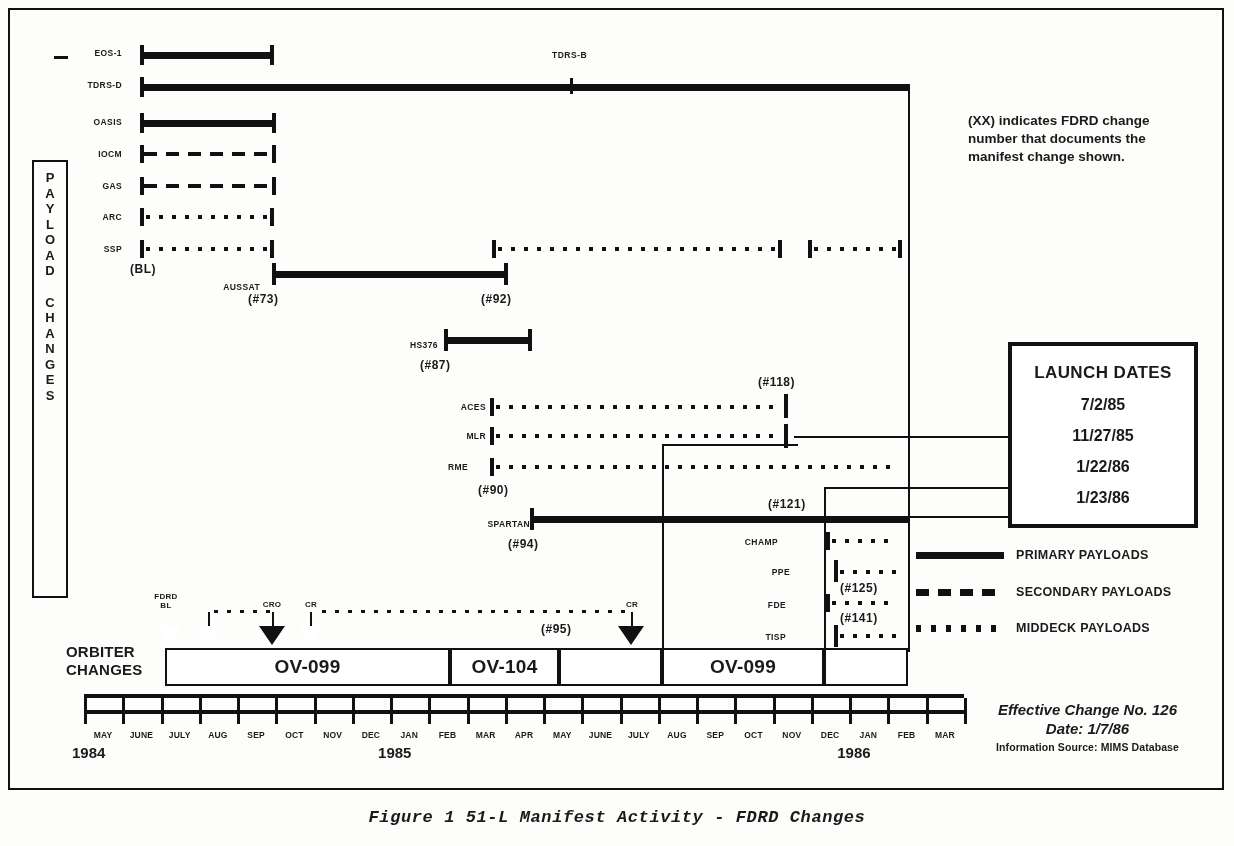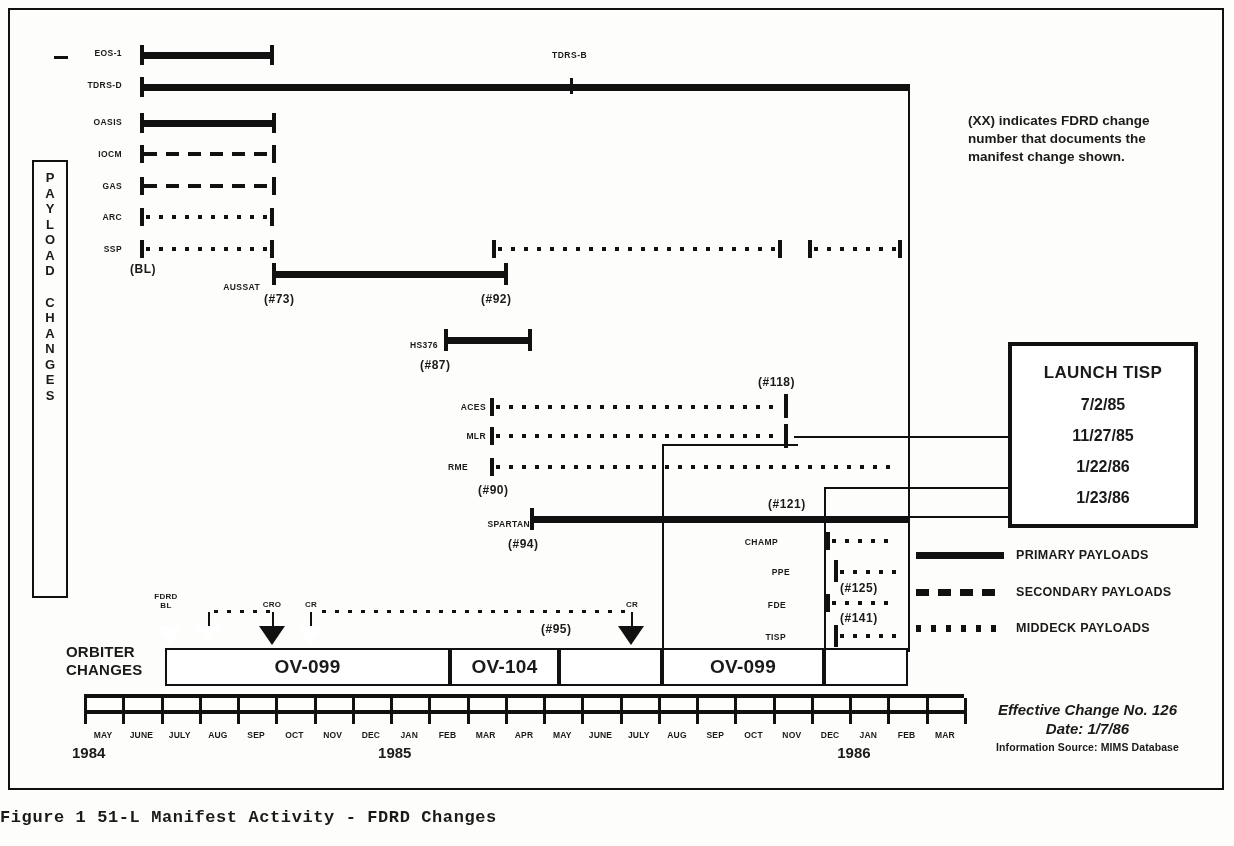--- a/index.html
+++ b/index.html
@@ -72,22 +72,22 @@
   .tick{position:absolute;width:3px;background:#111;}
   .monthlbl{position:absolute;font-size:8.5px;font-weight:bold;text-align:center;letter-spacing:.2px;}
   .yearlbl{position:absolute;font-size:15px;font-weight:bold;}
 
   
   #credits{left:965px;top:700px;width:245px;text-align:center;}
   #credits .c1{font-size:15px;font-weight:bold;font-style:italic;line-height:19px;}
   #credits .c2{font-size:10.5px;font-weight:bold;margin-top:3px;letter-spacing:.1px;}
 
   
-  #caption{left:0;top:808px;width:1234px;font-family:"Liberation Mono",monospace;
-           font-size:17px;font-weight:bold;letter-spacing:.6px;}
+  #caption{left:0;top:808px;width:1234px;text-align:center;font-family:"Liberation Mono",monospace;
+           font-size:17px;font-weight:bold;letter-spacing:.6px;font-style:italic;}
 </style>
 </head>
 <body>
 
 <div id="stage">
 
   <div class="abs" id="outer-frame"></div>
 
   <div class="abs" id="pc-box">
     <div class="ch">P</div>
@@ -151,21 +151,21 @@
   <div class="abs cap" style="left:808px;top:240px;height:18px;"></div>
   <div class="abs dotbar" style="left:814px;top:247px;width:84px;"></div>
   <div class="abs cap" style="left:898px;top:240px;height:18px;"></div>
 
   <div class="abs chlabel" style="left:130px;top:262px;">(BL)</div>
 
   <div class="abs rowlabel" style="left:196px;top:282px;width:64px;">AUSSAT</div>
   <div class="abs cap" style="left:272px;top:263px;height:22px;"></div>
   <div class="abs thickbar" style="left:274px;top:271px;width:232px;"></div>
   <div class="abs cap" style="left:504px;top:263px;height:22px;"></div>
-  <div class="abs chlabel" style="left:248px;top:292px;margin-left:16px;">(#73)</div>
+  <div class="abs chlabel" style="left:248px;top:292px;">(#73)</div>
   <div class="abs chlabel" style="left:481px;top:292px;">(#92)</div>
 
   <div class="abs rowlabel" style="left:382px;top:340px;width:56px;">HS376</div>
   <div class="abs cap" style="left:444px;top:329px;height:22px;"></div>
   <div class="abs thickbar" style="left:446px;top:337px;width:84px;"></div>
   <div class="abs cap" style="left:528px;top:329px;height:22px;"></div>
   <div class="abs chlabel" style="left:420px;top:358px;">(#87)</div>
 
   <div class="abs chlabel" style="left:758px;top:375px;">(#118)</div>
 
@@ -219,21 +219,21 @@
   <div class="abs rowlabel" style="left:718px;top:632px;width:68px;">TISP</div>
   <div class="abs cap" style="left:834px;top:625px;height:22px;"></div>
   <div class="abs dotbar" style="left:840px;top:634px;width:56px;"></div>
 
   <div class="abs vline" style="left:908px;top:84px;height:568px;"></div>
   <div class="abs vline" style="left:796px;top:444px;height:2px;"></div>
 
   <div class="abs" id="fdrd-note">(XX) indicates FDRD change number that documents the manifest change shown.</div>
 
   <div class="abs" id="launch-box">
-    <div class="ltitle">LAUNCH TISP</div>
+    <div class="ltitle">LAUNCH DATES</div>
     <div class="ldate">7/2/85</div>
     <div class="ldate">11/27/85</div>
     <div class="ldate">1/22/86</div>
     <div class="ldate">1/23/86</div>
   </div>
 
   <div class="legrow" style="left:916px;top:548px;">
     <div class="swatch sw-solid"></div>
     <div class="lbl">PRIMARY PAYLOADS</div>
   </div>

